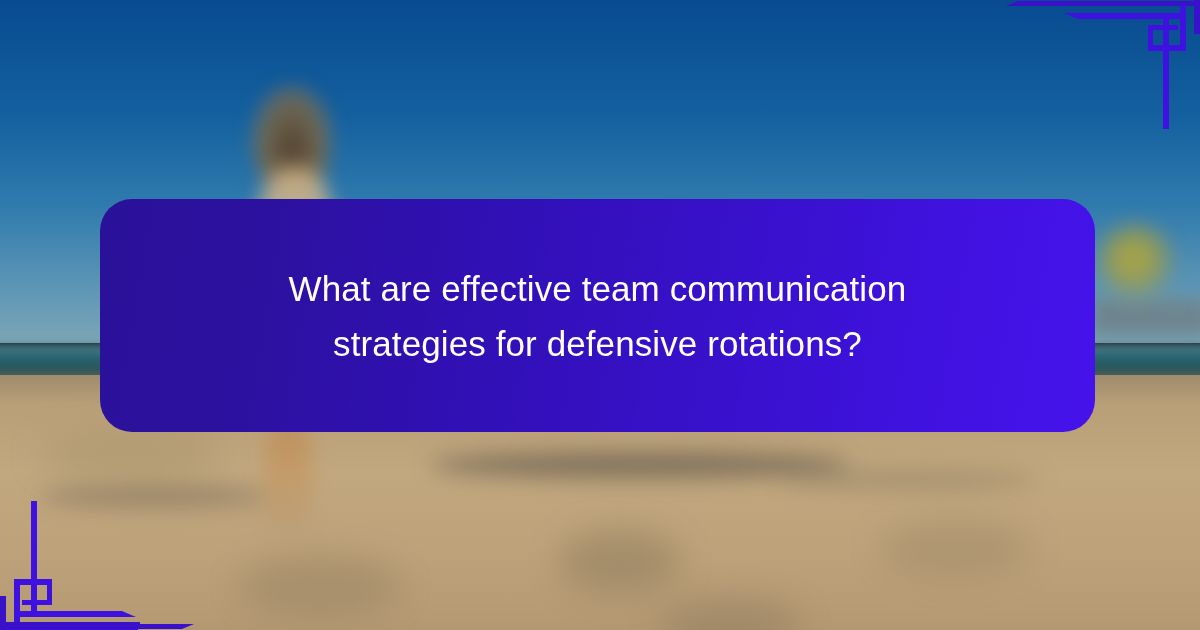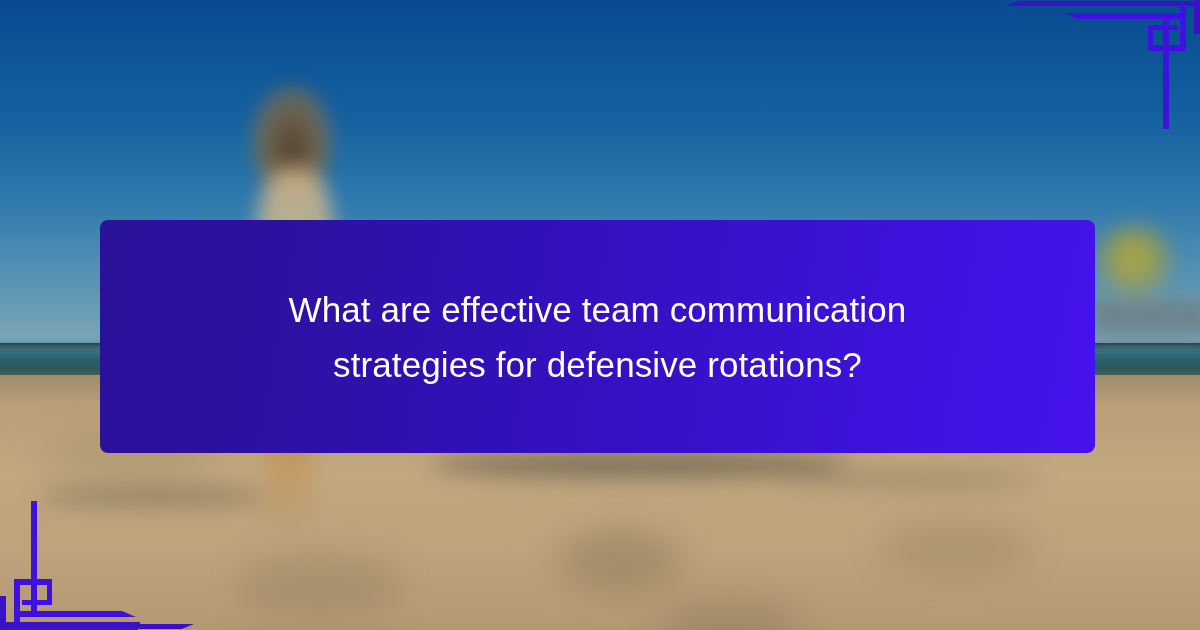--- a/index.html
+++ b/index.html
@@ -133,32 +133,31 @@
   .bar-dk { position: absolute; background: #3811C9; }
   .tri { position: absolute; width: 0; height: 0; }
 
   
   .card {
     position: absolute;
     left: 100px;
     top: 199px;
     width: 995px;
     height: 233px;
-    border-radius: 8px;
+    border-radius: 32px;
     background: linear-gradient(100deg,
         #2A1199 0%,
         #2C119F 16%,
         #3110B6 40%,
         #3A11D0 68%,
         #4212E4 88%,
         #4513EA 100%);
     display: flex;
     align-items: center;
     justify-content: center;
-    margin-top: 21px;
   }
   .card-text {
     width: 730px;
     text-align: center;
     color: #ffffff;
     font-size: 35px;
     line-height: 55px;
     font-weight: 400;
     letter-spacing: 0.1px;
     white-space: pre-line;

